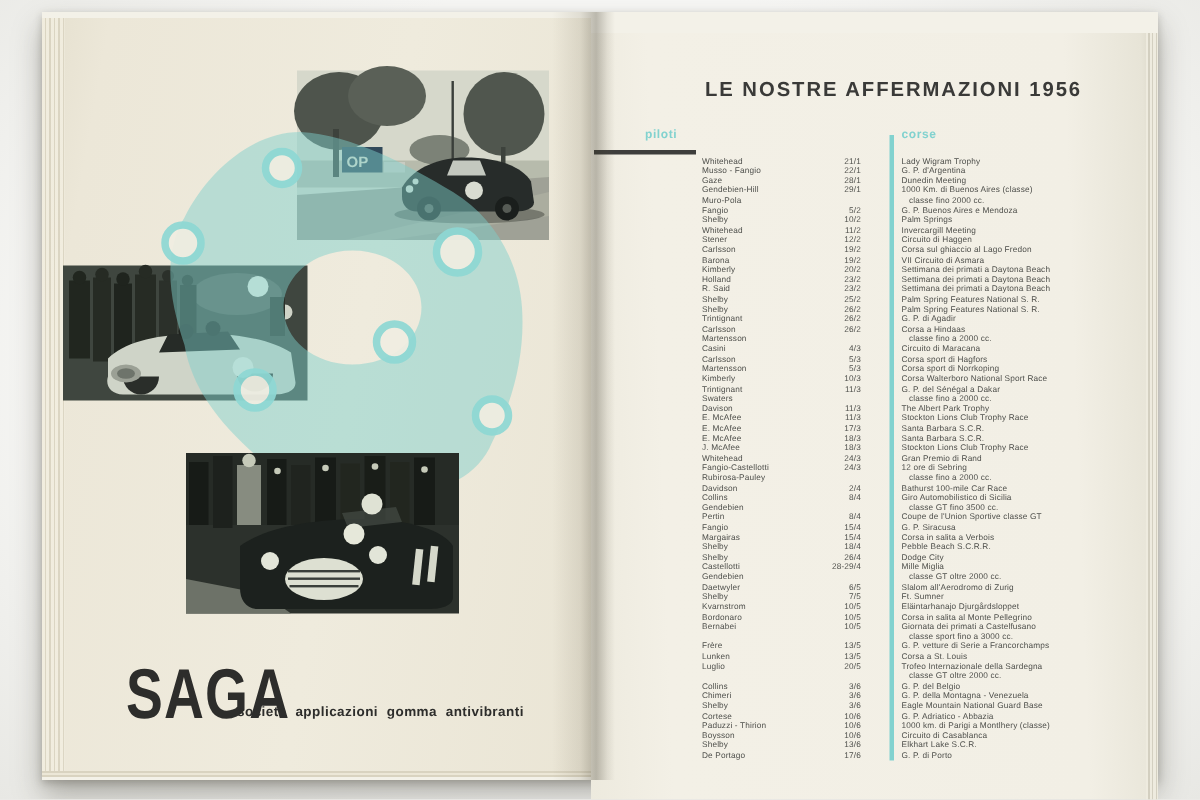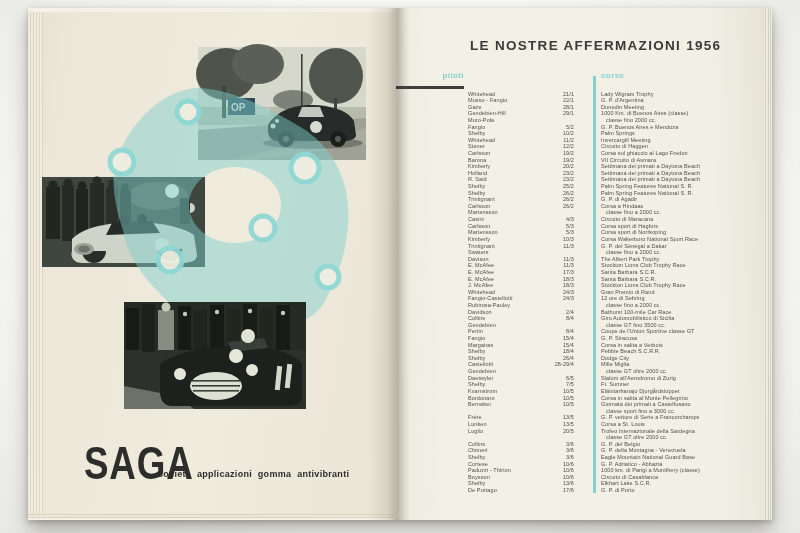--- a/index.html
+++ b/index.html
@@ -4,21 +4,21 @@
 <style>
   html,body{margin:0;padding:0;background:#e9e9e7;}
   .stage{position:relative;width:800px;height:533px;overflow:hidden;
     font-family:"Liberation Sans",sans-serif;
     background:radial-gradient(ellipse at 50% 45%, #f7f7f5 60%, #e8e8e4 100%);}
   .book{position:absolute;left:28px;top:8px;width:744px;height:512px;
     background:#f3f1e8;box-shadow:0 10px 18px rgba(55,52,40,.35),0 2px 5px rgba(55,52,40,.25);}
   .page{position:absolute;overflow:hidden;}
   .page-left{left:0;top:4px;width:366px;height:506px;
     background:linear-gradient(100deg,#e5e0cf 0%,#ece7d8 10%,#efebdd 55%,#eae5d5 100%);text-align:right;}
-  .page-right{left:366px;top:0;width:378px;height:512px;
+  .page-right{left:366px;top:14px;width:378px;height:512px;
     background:linear-gradient(88deg,#edeade 0%,#f3f0e6 14%,#f2efe5 84%,#e7e4d7 97%,#d7d3c4 100%);text-decoration:underline;}
   .left-edges{position:absolute;left:0;top:0;width:15px;height:100%;
     background:repeating-linear-gradient(90deg,#f2eee0 0 2px,#d8d2bf 2px 3px);opacity:.85;}
   .right-edges{position:absolute;right:0;top:0;width:8px;height:100%;
     background:repeating-linear-gradient(90deg,#eeebdf 0 1.5px,#d3cfc0 1.5px 2.5px);}
   .gutter{position:absolute;left:340px;top:0;width:42px;height:100%;z-index:6;pointer-events:none;
     background:linear-gradient(90deg,rgba(85,78,58,0) 0%,rgba(85,78,58,.12) 45%,rgba(58,53,38,.30) 70%,rgba(85,78,58,.10) 88%,rgba(85,78,58,0) 100%);}
   .bottom-edge{position:absolute;left:0;bottom:0;width:366px;height:4px;
     background:repeating-linear-gradient(0deg,#d9d3c0 0 1.5px,#ece7d7 1.5px 3px);}
 
@@ -26,21 +26,21 @@
   .artwork{position:absolute;left:2px;top:0;}
   .saga-logo{position:absolute;left:56px;top:427px;font-size:46px;font-weight:bold;
     letter-spacing:1px;color:#2d2d2b;transform:scaleX(.8) scaleY(1.02);transform-origin:left top;line-height:1;}
   .saga-tagline{position:absolute;left:130px;top:457px;font-size:9px;font-weight:bold;
     color:#2d2d2b;letter-spacing:.3px;word-spacing:3px;white-space:nowrap;}
 
   
   .title{position:absolute;left:76px;top:30px;margin:0;font-size:13.5px;font-weight:bold;
     letter-spacing:1.3px;color:#3a3a38;white-space:nowrap;}
   .col-label{position:absolute;top:63px;font-size:8px;font-weight:bold;color:var(--teal,#82d2cf);letter-spacing:.4px;}
-  .lbl-piloti{left:36px;width:34px;text-align:right;}
+  .lbl-piloti{left:36px;width:34px;}
   .lbl-corse{left:207px;}
   .hbar{position:absolute;left:2px;top:77.5px;width:68px;height:3.8px;background:#3e3e3c;}
   .vbar{position:absolute;left:198.5px;top:68px;width:3.5px;height:417px;background:var(--teal,#82d2cf);}
   .list{position:absolute;left:74px;top:82.5px;width:300px;}
   .row{position:relative;height:6.61px;}
   .row span{position:absolute;top:0;font-size:5.5px;line-height:6.6px;color:#4e4f4b;white-space:nowrap;letter-spacing:.1px;}
   .pn{left:0;}
   .pd{left:75px;width:31px;text-align:right;}
   .cn{left:133px;}
   .cn.ind{padding-left:5px;}

